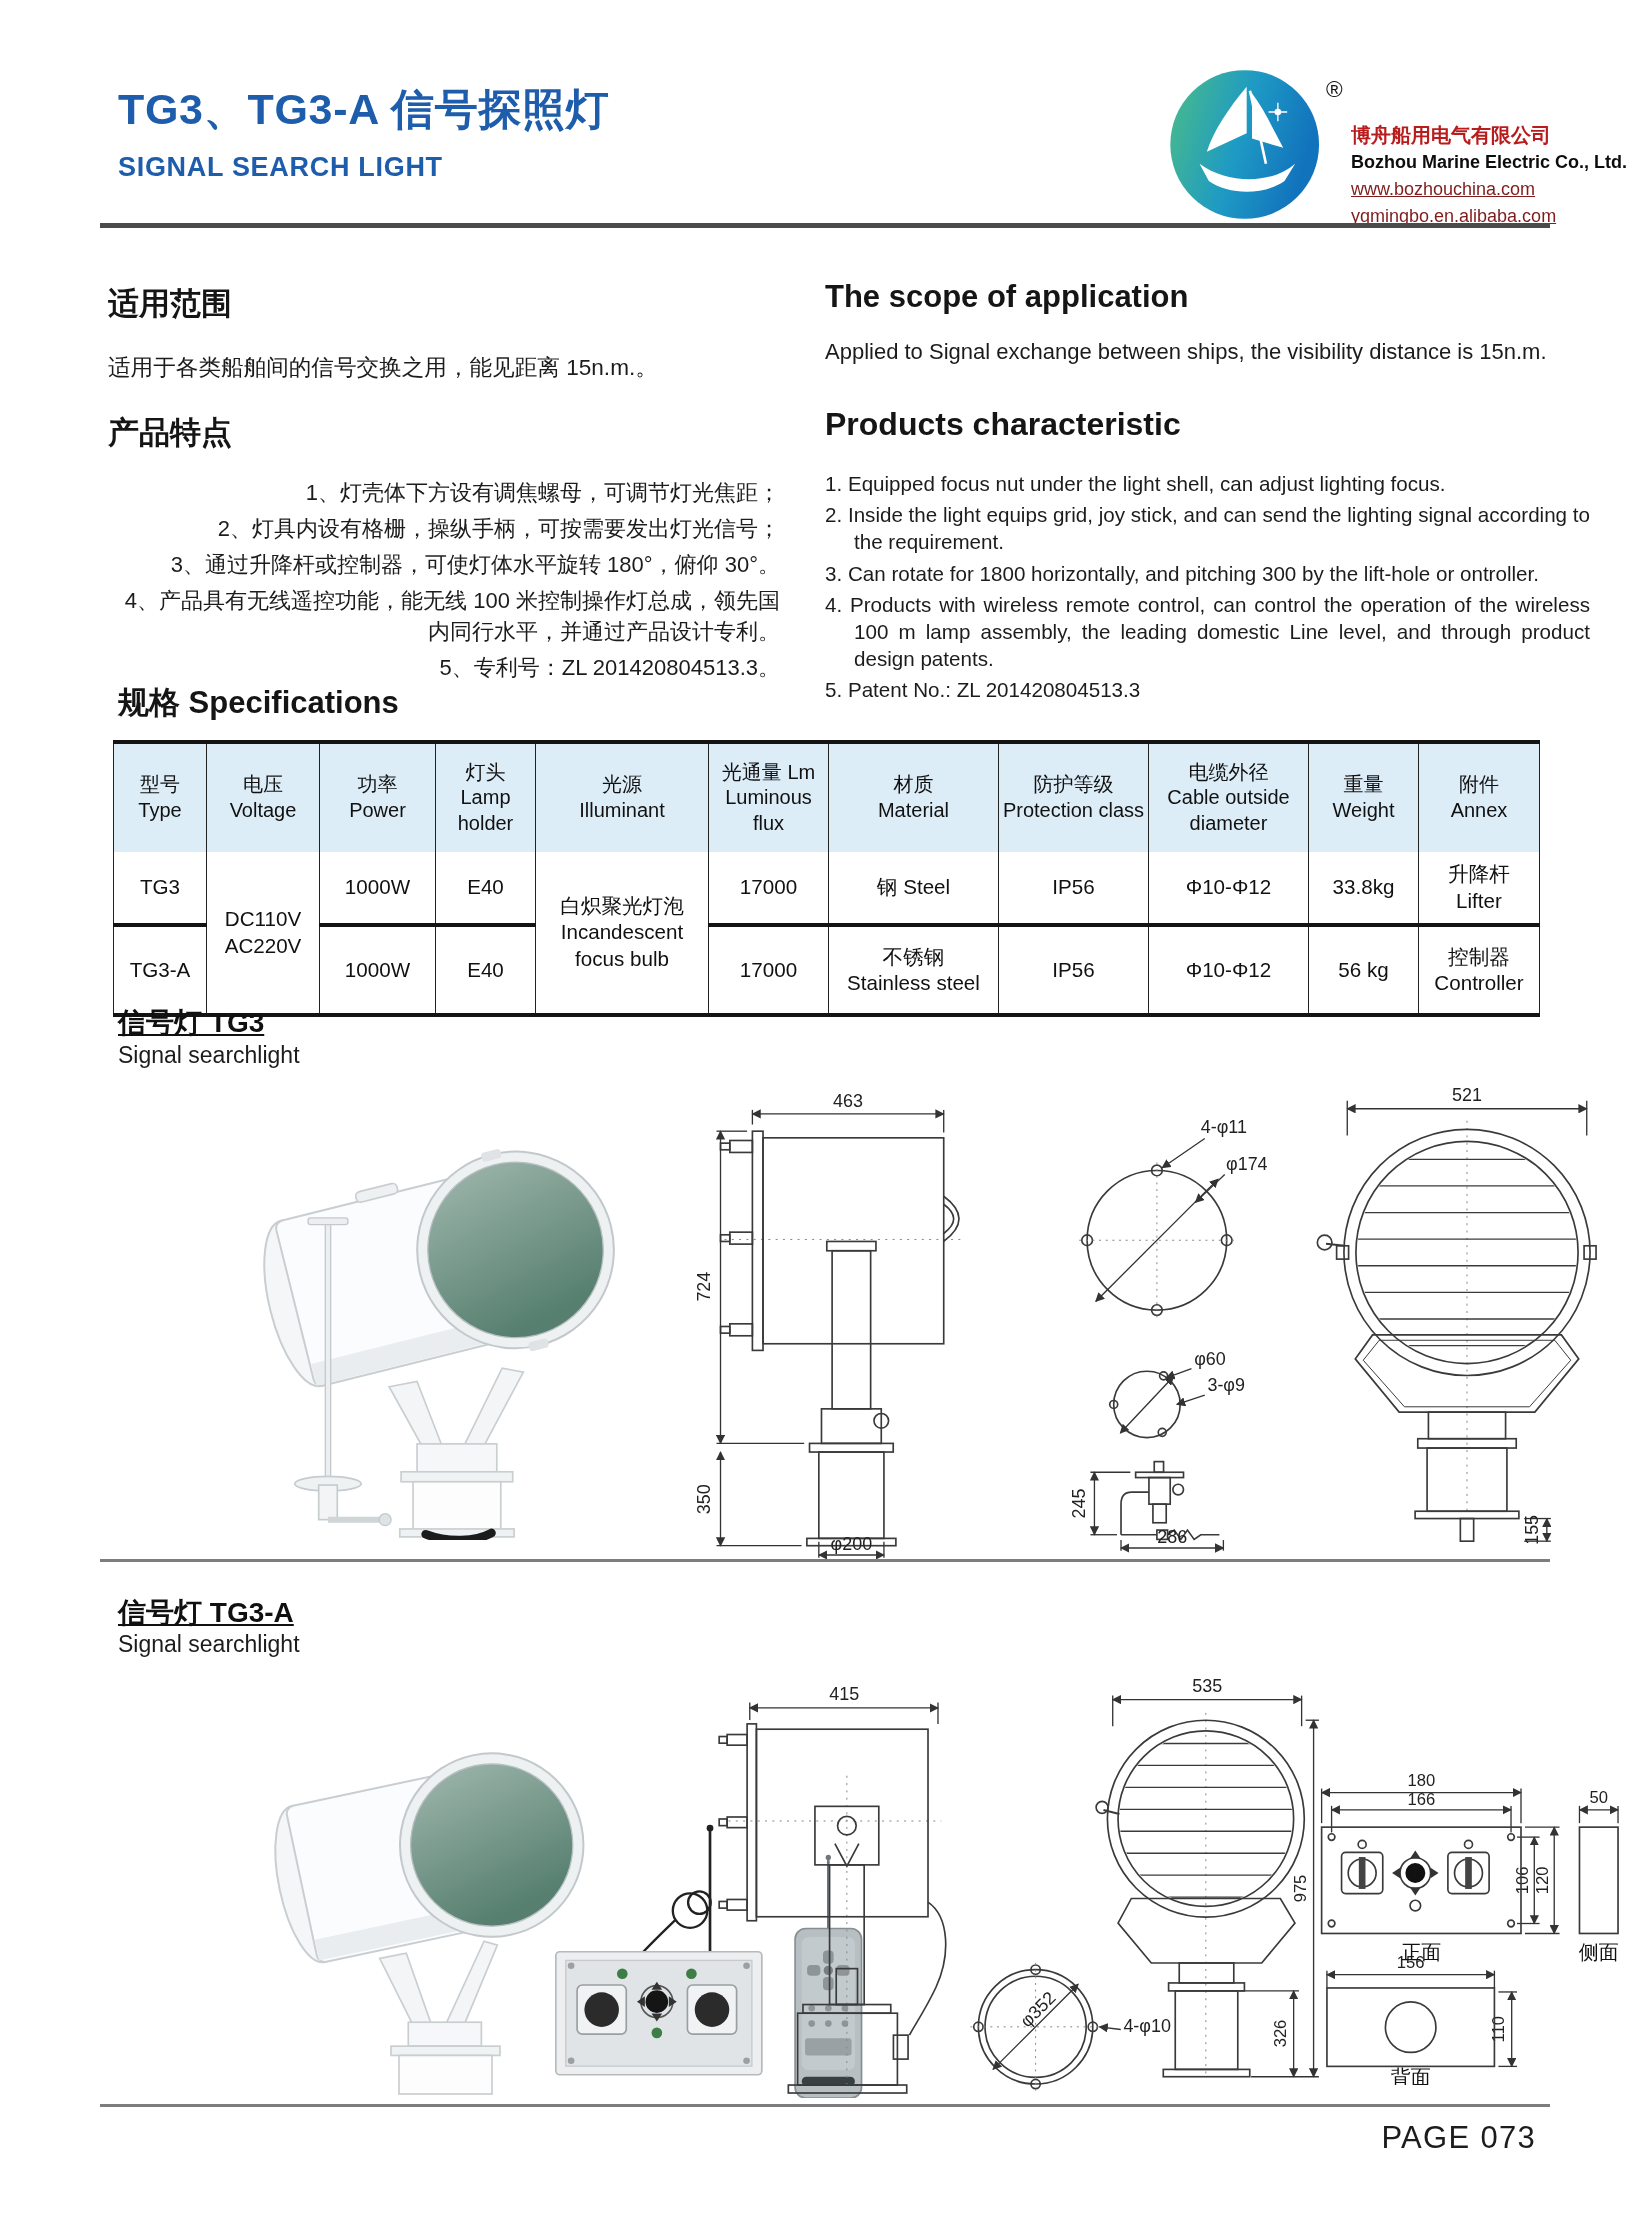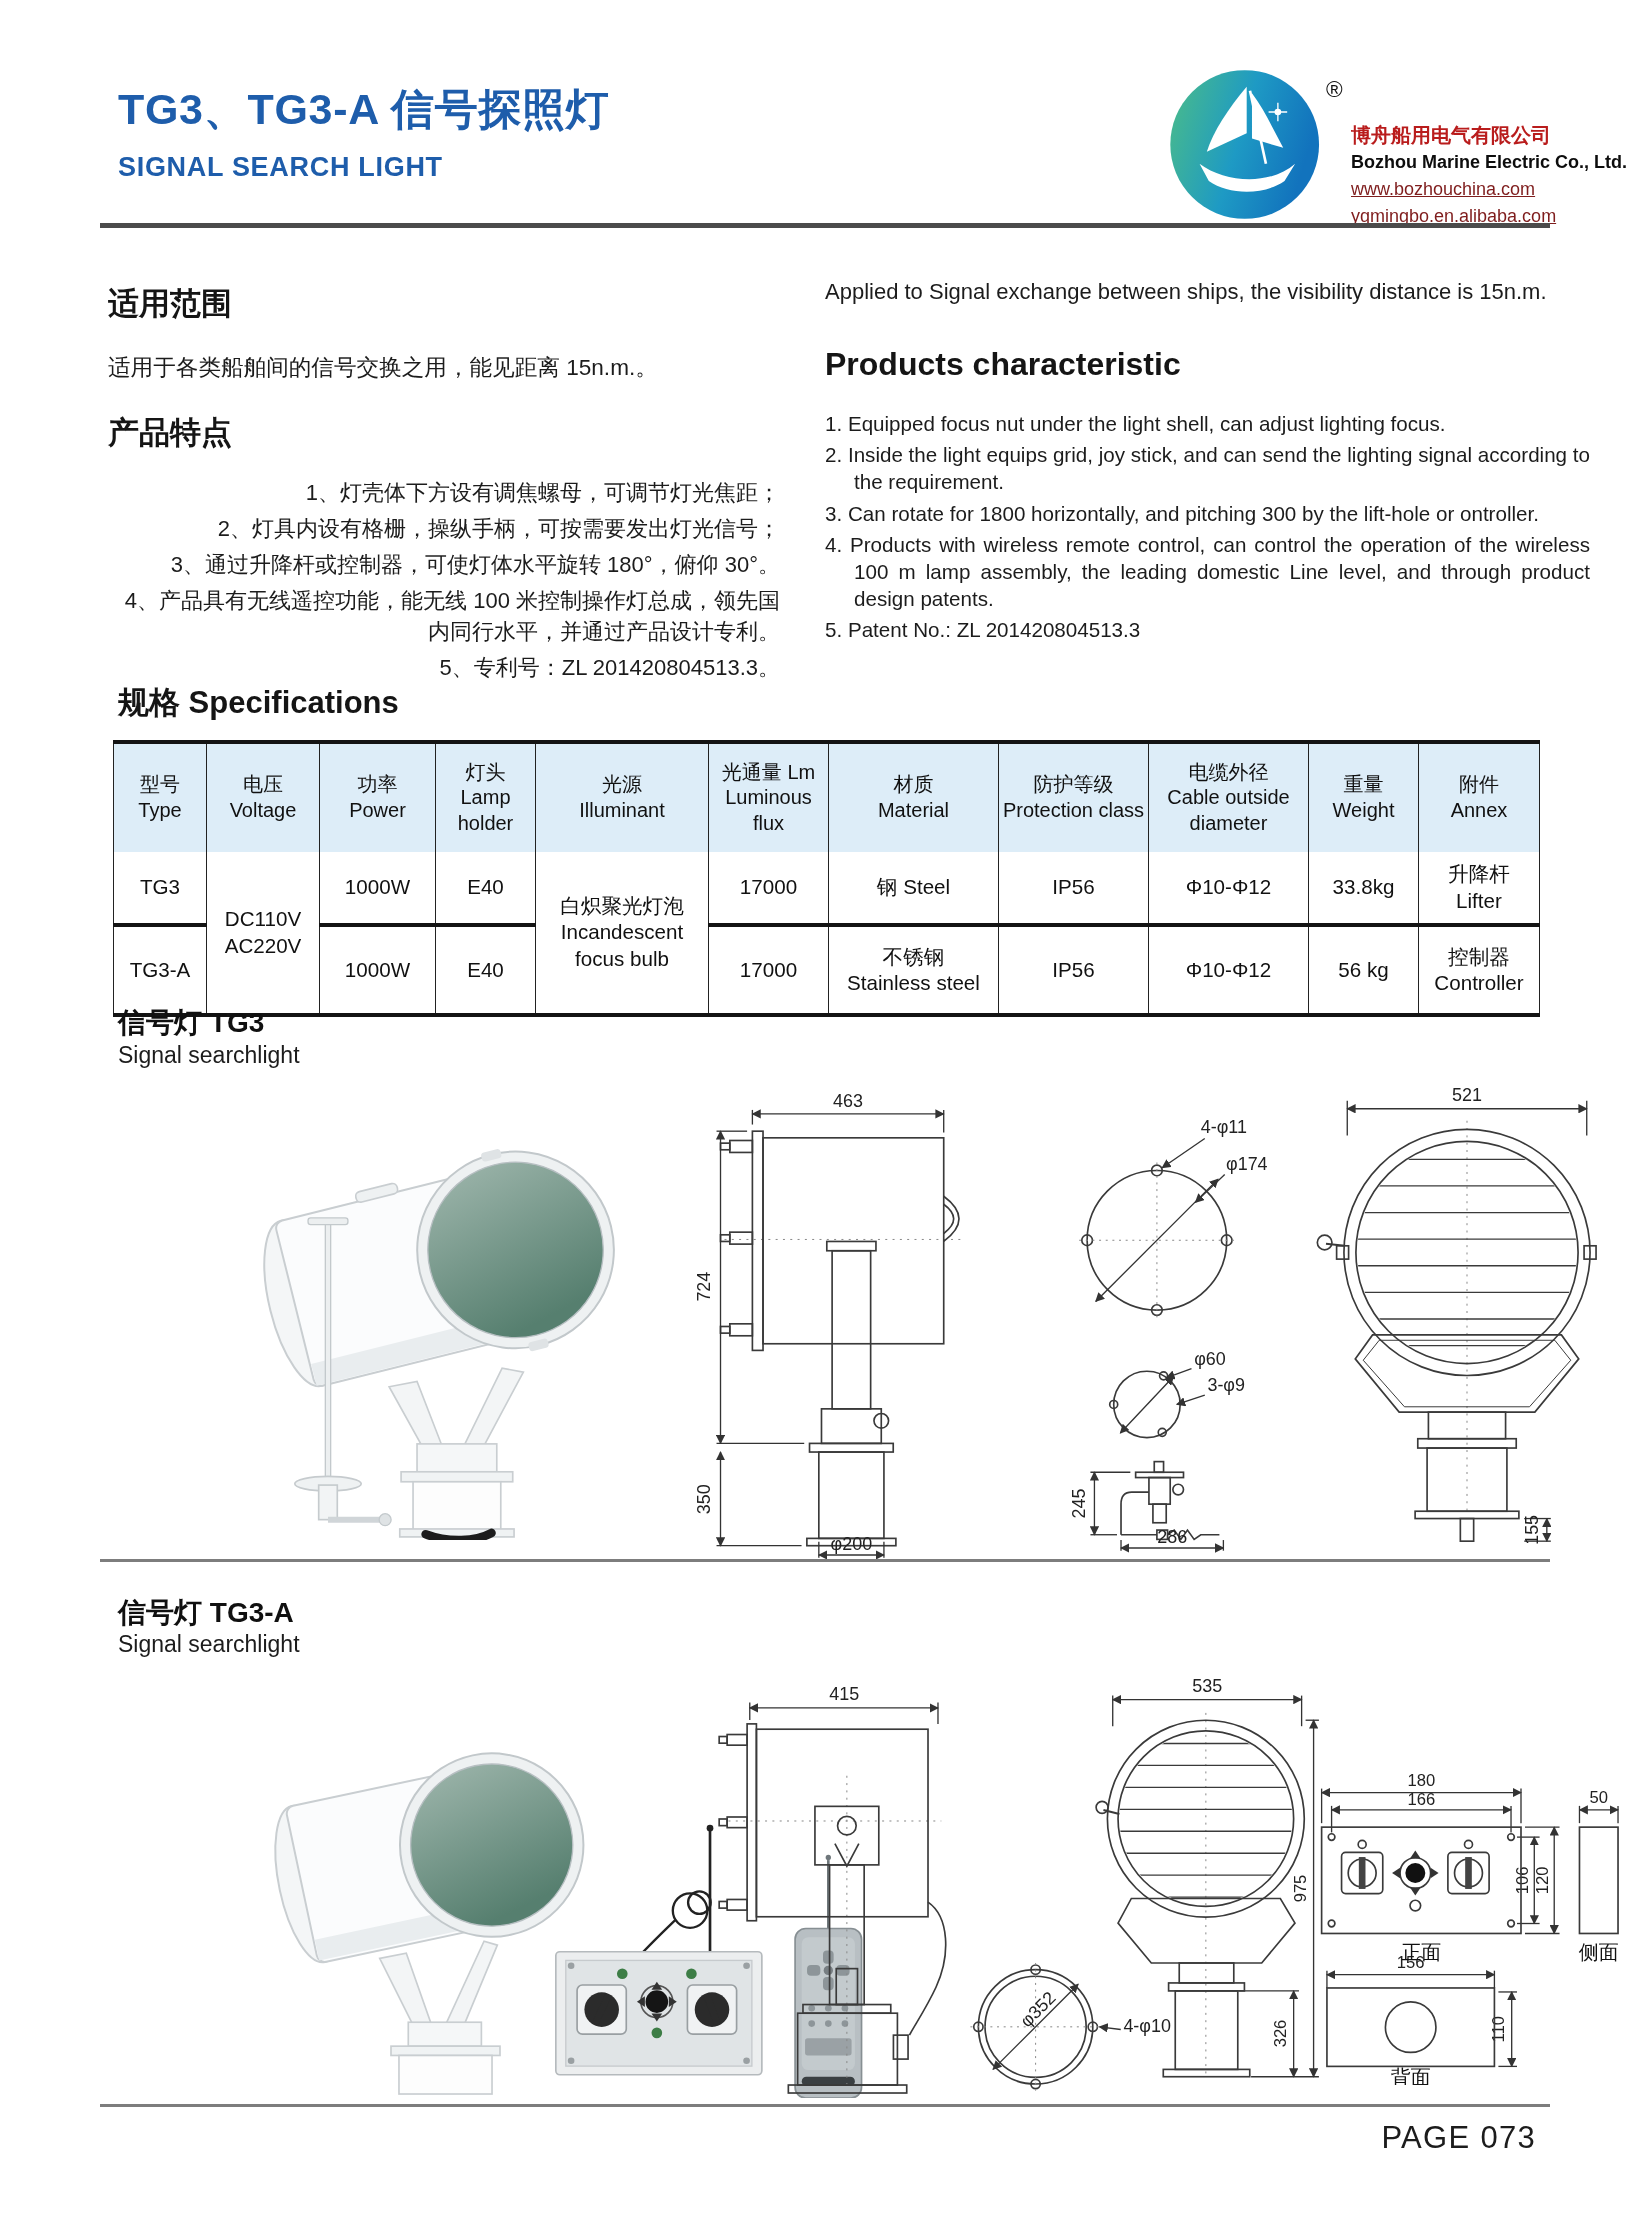--- a/index.html
+++ b/index.html
@@ -34,21 +34,21 @@
   .spec-table{position:absolute;left:113px;top:740px;border-collapse:collapse;table-layout:fixed;width:1425px;
               border-top:4.7px solid #141414;border-bottom:4.7px solid #141414;}
   .spec-table th,.spec-table td{border-left:1.3px solid #222;border-right:1.3px solid #222;
               text-align:center;vertical-align:middle;padding:4px 2.7px;line-height:1.28;}
   .spec-table th{background:#ddedf8;font-weight:400;font-size:20px;height:100px;color:#111;}
   .spec-table td{font-size:20.6px;color:#111;background:#fff;}
   .spec-table .r1 td{height:63px;}
   .spec-table .r2 td{height:78px;border-top:4px solid #141414;}
   .cell-line{display:block;}
   
-  .sec-zh{position:absolute;left:118px;font-size:28px;font-weight:700;color:#101010;}
+  .sec-zh{position:absolute;left:118px;font-size:28px;font-weight:700;color:#101010;text-decoration:underline;}
   .sec-en{position:absolute;left:118px;font-size:23px;color:#1c1c1c;}
   .figure{position:absolute;}
   svg text{font-family:"Liberation Sans",sans-serif;}
   .dim{font-size:27px;fill:#222;}
   .dims{font-size:25px;fill:#222;}
   .zhlab{font-size:30px;fill:#111;}
   .page-num{position:absolute;right:114px;top:2120px;font-size:31px;color:#1c1c1c;letter-spacing:1.3px;}
 </style>
 </head>
 <body>
@@ -100,20 +100,21 @@
     <div class="feat-zh">
       <div>1、灯壳体下方设有调焦螺母，可调节灯光焦距；</div>
       <div>2、灯具内设有格栅，操纵手柄，可按需要发出灯光信号；</div>
       <div>3、通过升降杆或控制器，可使灯体水平旋转 180°，俯仰 30°。</div>
       <div>4、产品具有无线遥控功能，能无线 100 米控制操作灯总成，领先国内同行水平，并通过产品设计专利。</div>
       <div>5、专利号：ZL 201420804513.3。</div>
     </div>
   </div>
 
   <div class="col-right">
+    <div class="h-en">The scope of application</div>
     <div class="body-en">Applied to Signal exchange between ships, the visibility distance is 15n.m.</div>
     <div class="h2-en">Products characteristic</div>
     <div class="feat-en">
       <div>1. Equipped focus nut under the light shell, can adjust lighting focus.</div>
       <div>2. Inside the light equips grid, joy stick, and can send the lighting signal according to the requirement.</div>
       <div>3. Can rotate for 1800 horizontally, and pitching 300 by the lift-hole or ontroller.</div>
       <div>4. Products with wireless remote control, can control the operation of the wireless 100 m lamp assembly, the leading domestic Line level, and through product design patents.</div>
       <div>5. Patent No.: ZL 201420804513.3</div>
     </div>
   </div>

